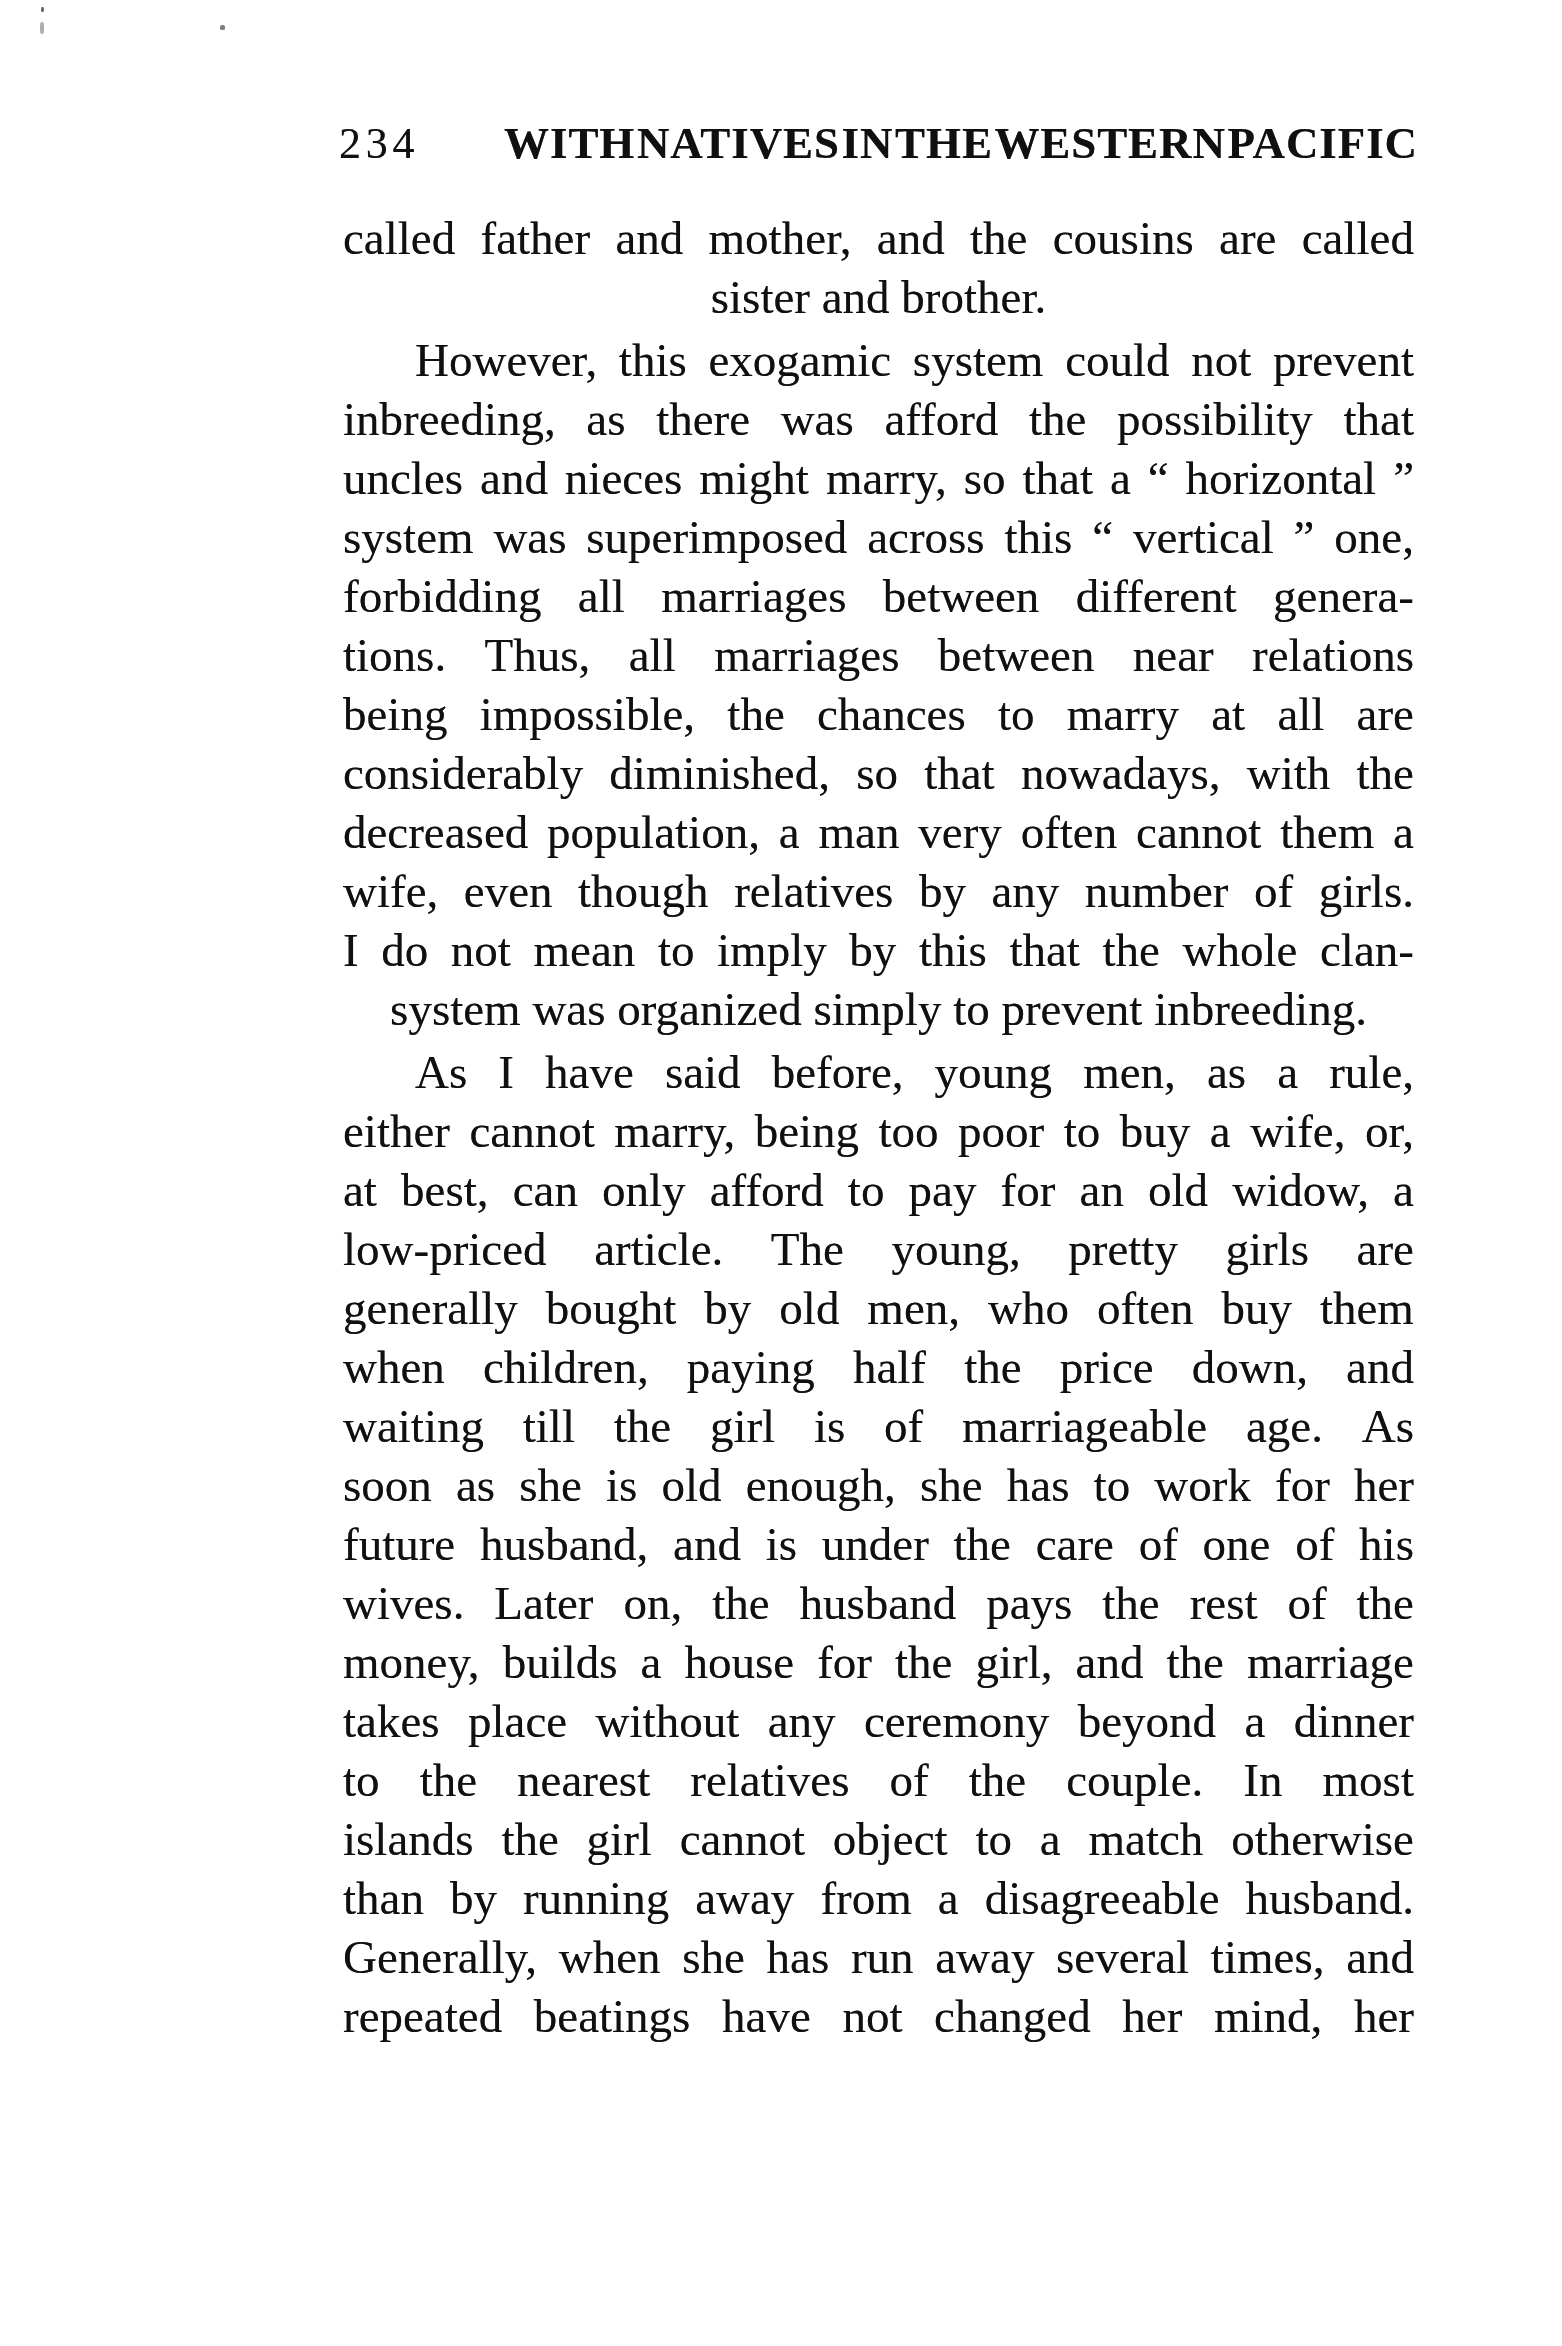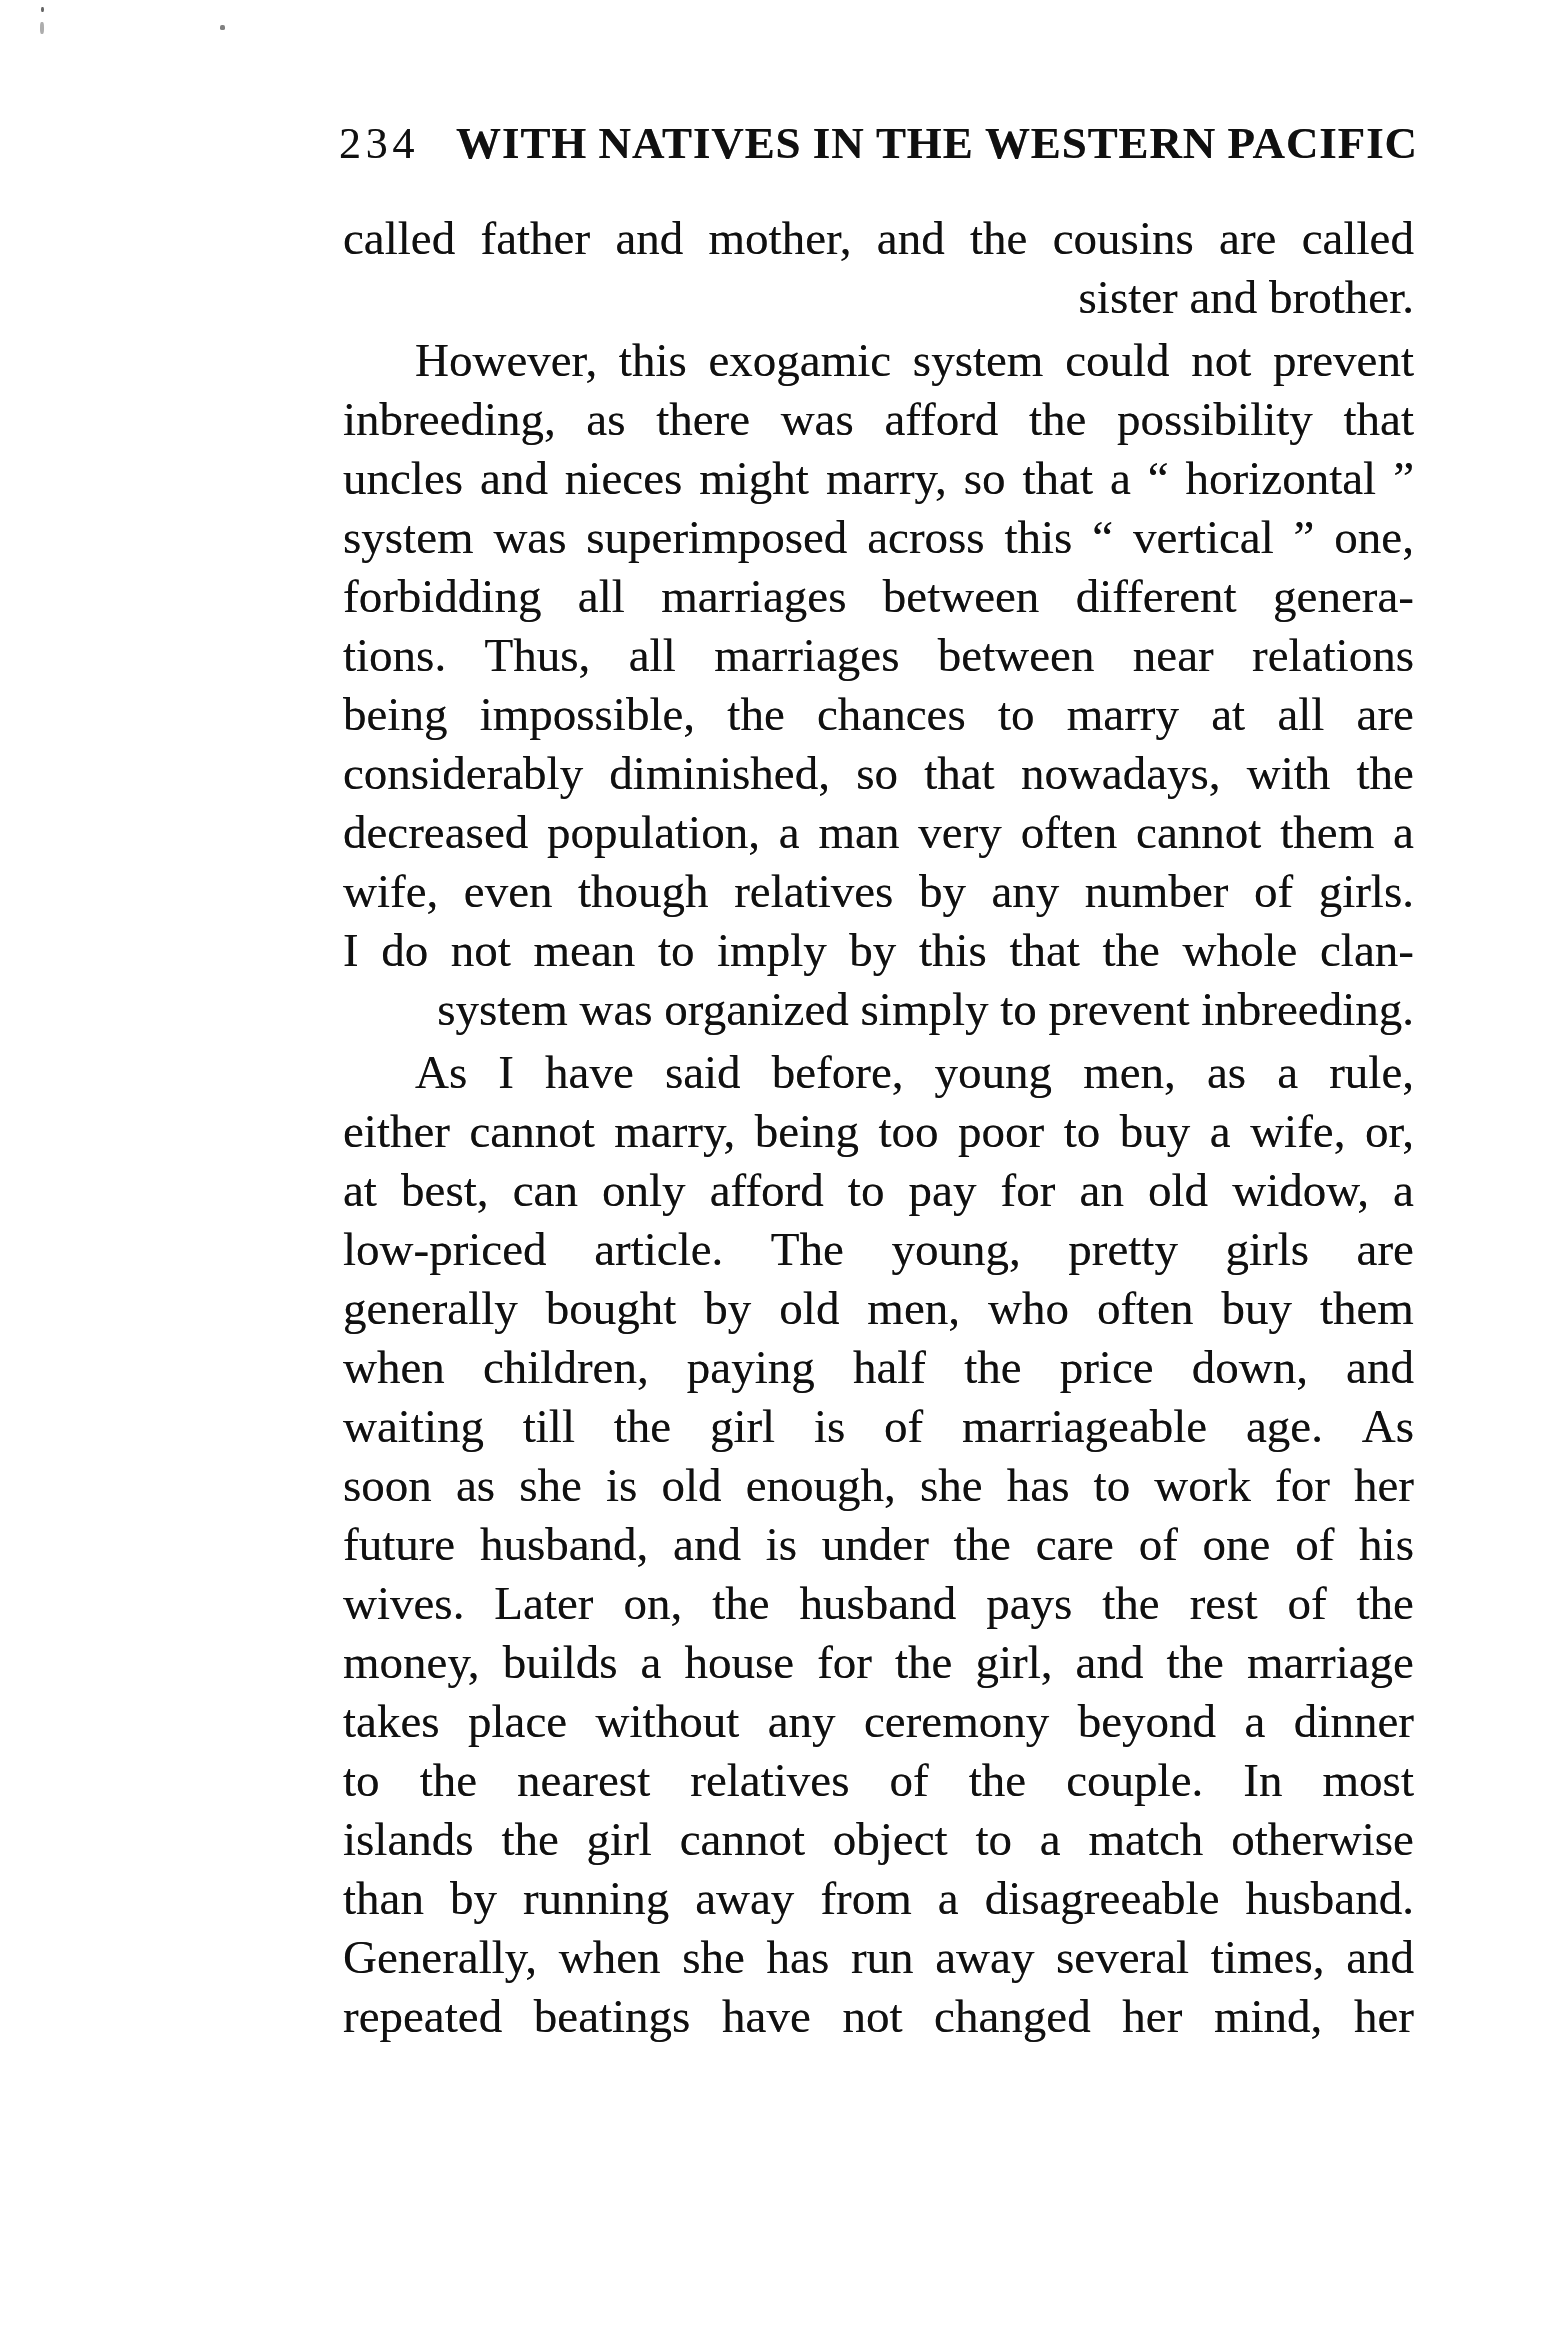--- a/index.html
+++ b/index.html
@@ -19,20 +19,21 @@
   
   .running-head {
     position: absolute;
     left: 339px;
     top: 114px;
     width: 1079px;
     display: flex;
     align-items: flex-start;
     line-height: 59px;
     text-shadow: 0 0 0.6px rgba(0,0,0,0.55);
+    gap: 48px;
   }
   .page-num {
     font-size: 44px;
     letter-spacing: 4.7px;
     margin-right: 37px;
     white-space: nowrap;
   }
   .head-title {
     flex: 1;
     display: flex;
@@ -56,21 +57,21 @@
     line-height: 59px;
     height: 59px;
     white-space: nowrap;
   }
   .line.justified {
     display: flex;
     justify-content: space-between;
   }
   .line.indent { padding-left: 72px; }
   .line.para-end {
-    text-align: right;
+    text-align: center;
     white-space: pre;
   }
   
   .speck {
     position: absolute;
     background: #4a4a4a;
     border-radius: 40%;
   }
   .speck.s1 { left: 41px; top: 6.6px;  width: 2.8px; height: 5.6px;  opacity: 0.85; }
   .speck.s2 { left: 40px; top: 21.5px; width: 3.7px; height: 12px; opacity: 0.45; }

